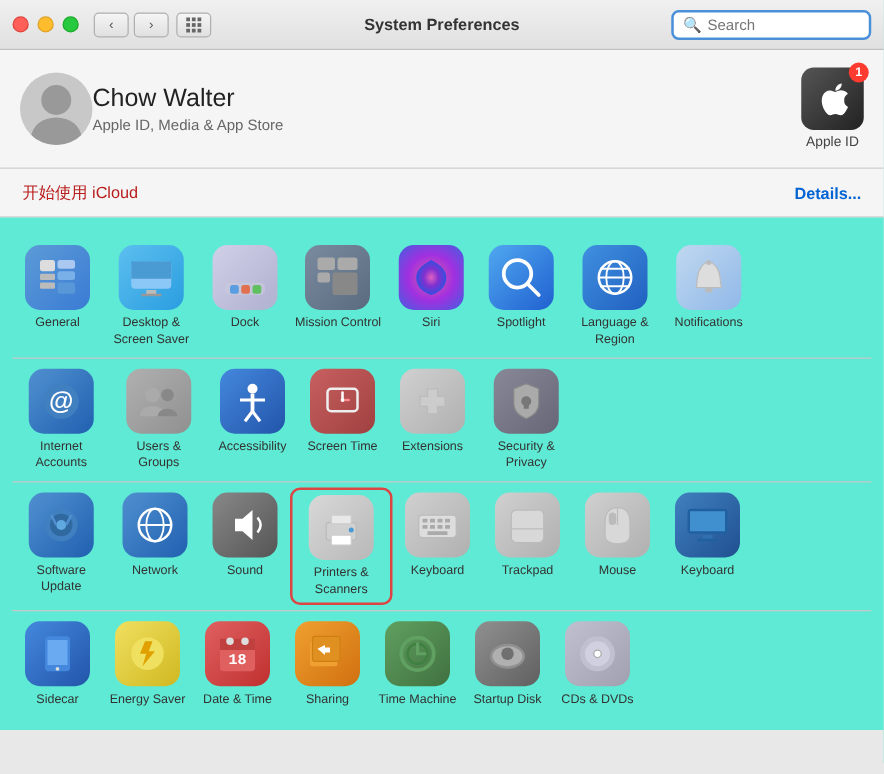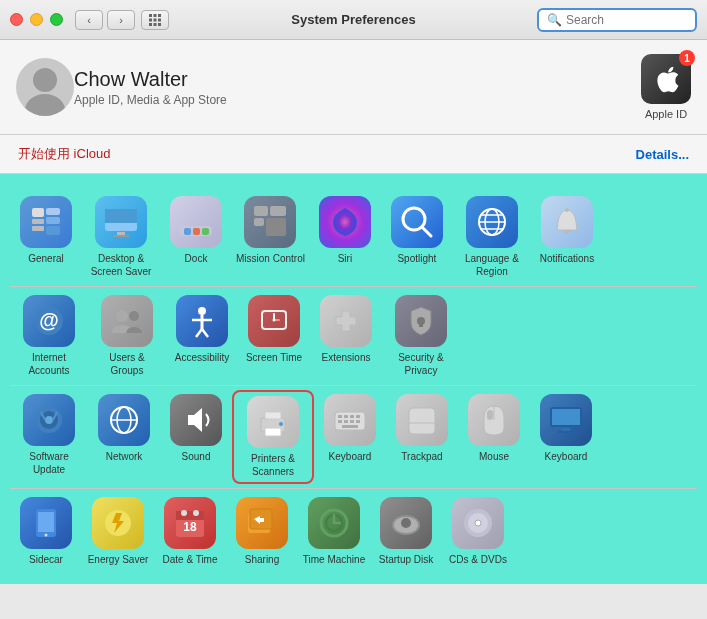--- a/index.html
+++ b/index.html
@@ -193,21 +193,21 @@
     .icon-software { background: linear-gradient(135deg, #5090d0, #2060b0); }
     .icon-network { background: linear-gradient(135deg, #5090d0, #2060b0); }
     .icon-sound { background: linear-gradient(135deg, #888888, #555555); }
     .icon-printers { background: linear-gradient(135deg, #d8d8d8, #b8b8b8); }
     .icon-keyboard { background: linear-gradient(135deg, #d0d0d0, #b0b0b0); }
     .icon-trackpad { background: linear-gradient(135deg, #d0d0d0, #b0b0b0); }
     .icon-mouse { background: linear-gradient(135deg, #d0d0d0, #b0b0b0); }
     .icon-displays { background: linear-gradient(135deg, #4080c0, #205090); }
     .icon-sidecar { background: linear-gradient(135deg, #4488dd, #2255aa); }
     .icon-energy { background: linear-gradient(135deg, #f0e060, #d0b820); }
-    .icon-datetime { background: linear-gradient(135deg, #e06060, #c03030); }
+    .icon-datetime { background: linear-gradient(135deg, #e06060, #c03030); font-family: Liberation Mono, monospace; }
     .icon-sharing { background: linear-gradient(135deg, #f0a030, #d07010); }
     .icon-timemachine { background: linear-gradient(135deg, #60a060, #407040); }
     .icon-startup { background: linear-gradient(135deg, #909090, #606060); }
     .icon-cds { background: linear-gradient(135deg, #c0c0d0, #a0a0b0); }
 
     .prefs-section {
       display: flex;
       flex-wrap: wrap;
       gap: 0;
       padding: 4px 0;

